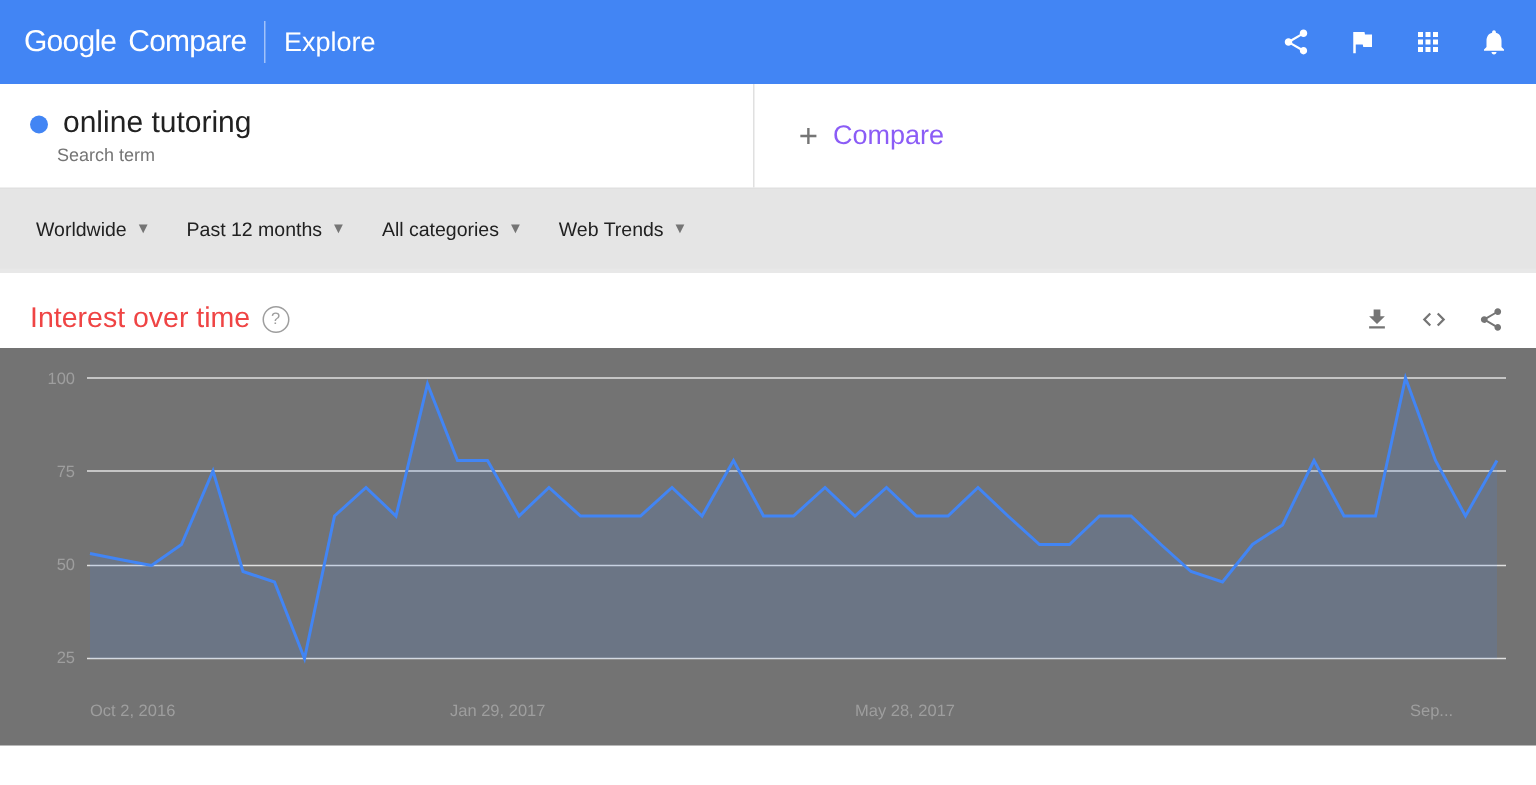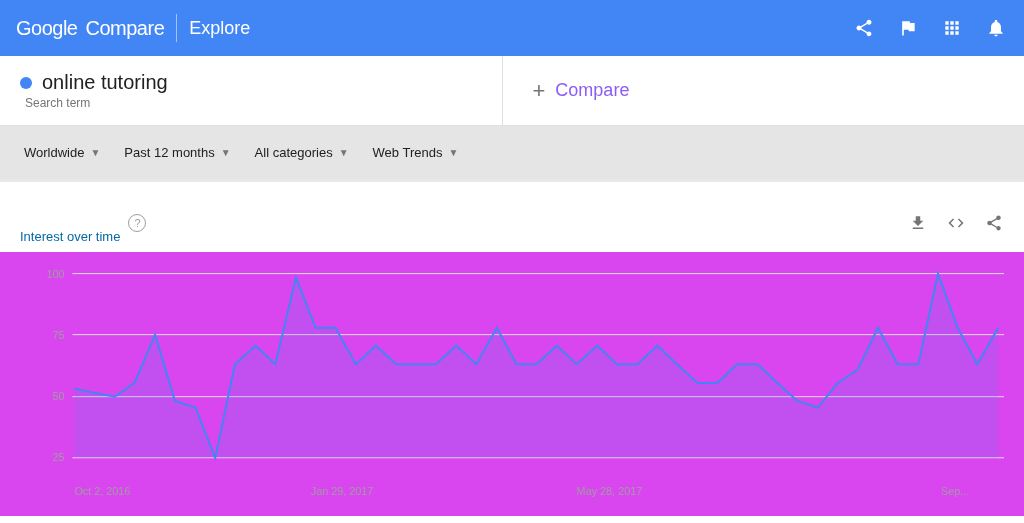--- a/index.html
+++ b/index.html
@@ -77,21 +77,21 @@
       flex-shrink: 0;
     }
     .search-term-text {
       font-size: 20px;
       font-weight: 400;
       color: #212121;
     }
     .search-label {
       font-size: 12px;
       color: #757575;
-      margin-left: 5px;
+      margin-left: 18px;
       margin-top: 2px;
     }
     .compare-section {
       flex: 1;
       display: flex;
       align-items: center;
       padding: 0 30px;
       gap: 10px;
       cursor: pointer;
       color: #757575;
@@ -134,24 +134,23 @@
     }
 
     
     .interest-header {
       display: flex;
       align-items: center;
       padding: 16px 20px 8px 20px;
       background: #fff;
     }
     .interest-title {
-      font-size: 13px;
-      color: #0369a1;
+      font-size: 19px;
+      color: #ef4444;
       font-weight: 500;
-      margin-top: 27px;
     }
     .interest-help {
       margin-left: 8px;
       width: 18px;
       height: 18px;
       border-radius: 50%;
       border: 1px solid #9e9e9e;
       display: flex;
       align-items: center;
       justify-content: center;
@@ -171,22 +170,22 @@
       font-size: 16px;
       width: 20px;
       height: 20px;
       display: flex;
       align-items: center;
       justify-content: center;
     }
 
     
     .chart-container {
-      padding: 0 20px 10px 35px;
-      background: #d946ef;
+      padding: 0 20px 10px 20px;
+      background: #737373;
       position: relative;
     }
     .chart-svg {
       width: 100%;
     }
     .axis-label {
       font-size: 11px;
       fill: #9e9e9e;
     }
     .grid-line {

